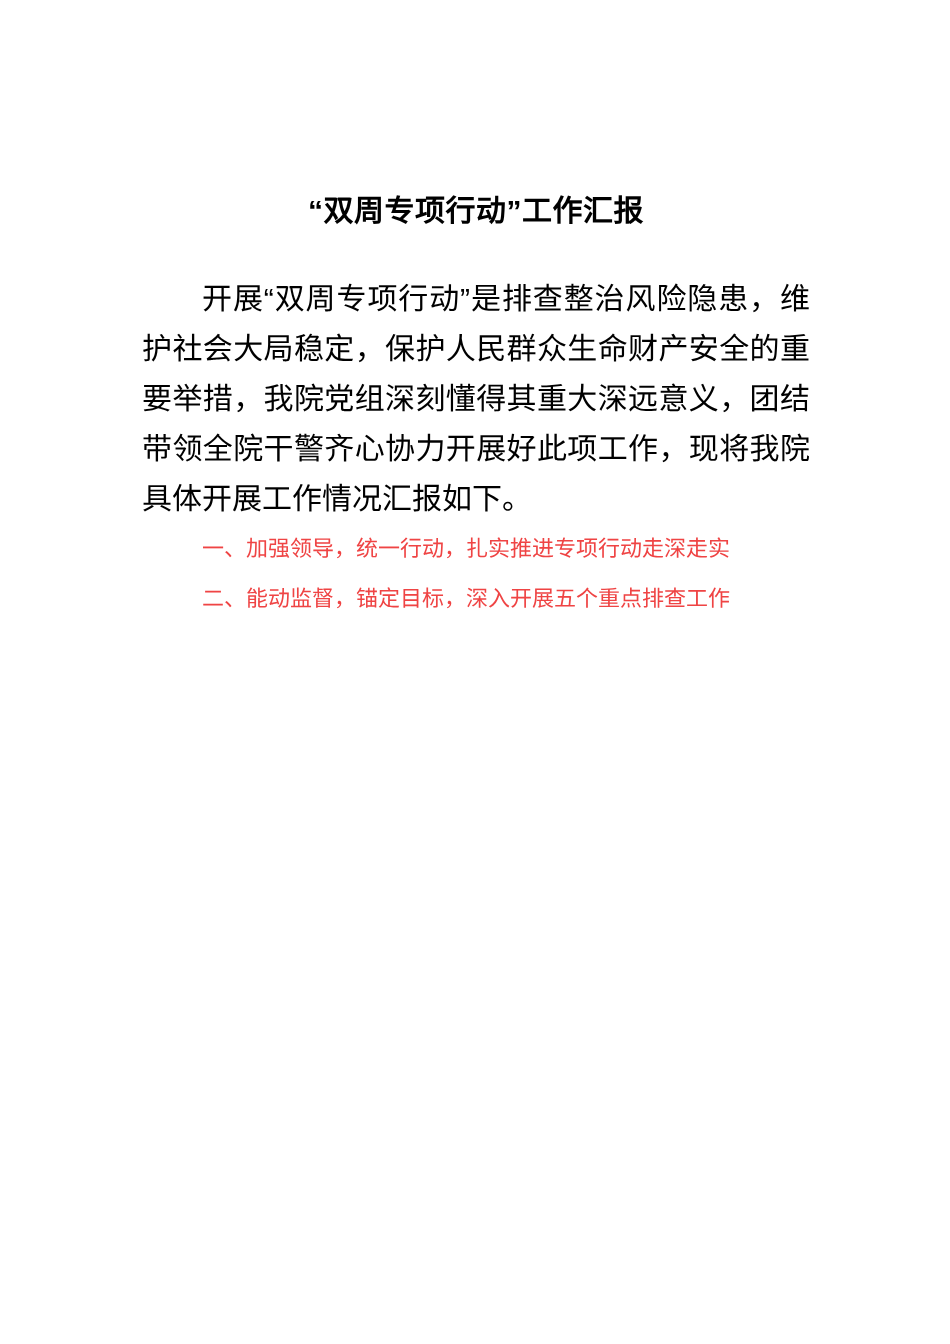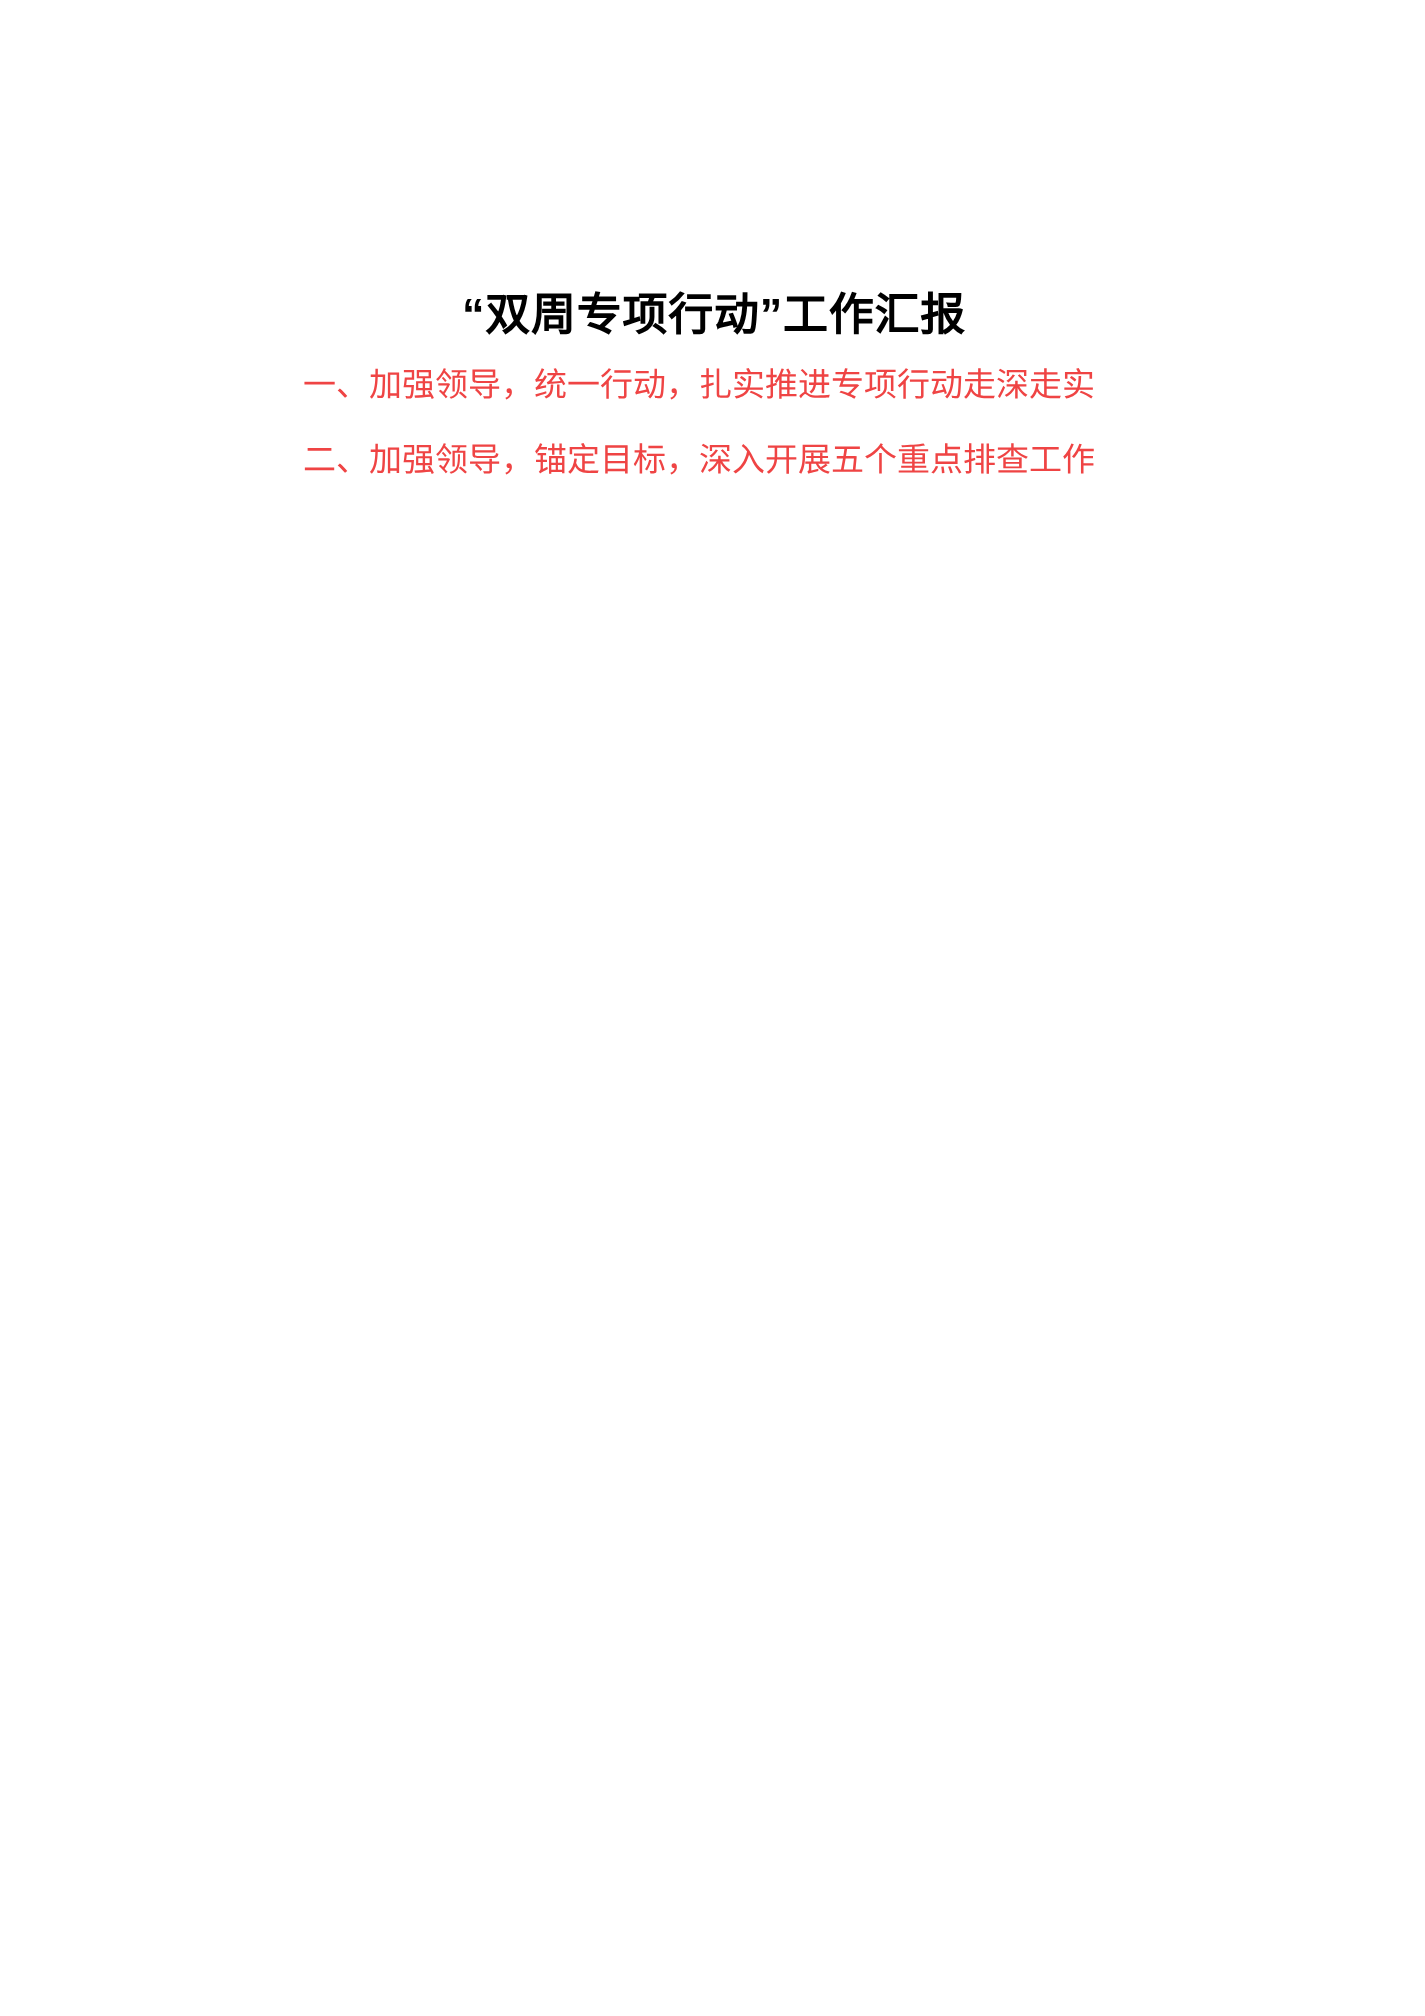--- a/index.html
+++ b/index.html
@@ -67,20 +67,21 @@
   }
 </style>
 </head>
 <body>
 
 <div class="page">
   <div class="doc-body">
 
     <h1 class="doc-title">“双周专项行动”工作汇报</h1>
 
+    <p class="para para-first">开展“双周专项行动”是排查整治风险隐患，维护社会大局稳定，保护人民群众生命财产安全的重要举措，我院党组深刻懂得其重大深远意义，团结带领全院干警齐心协力开展好此项工作，现将我院具体开展工作情况汇报如下。</p>
 
     <p class="heading-para para-gap">一、加强领导，统一行动，扎实推进专项行动走深走实</p>
 
 
-    <p class="heading-para para-gap">二、加强领导，锚定目标，深入开展五个重点排查工作</p>
+    <p class="heading-para para-gap">二、能动监督，锚定目标，深入开展五个重点排查工作</p>
 
   </div>
 </div>
 
 </body></html>

